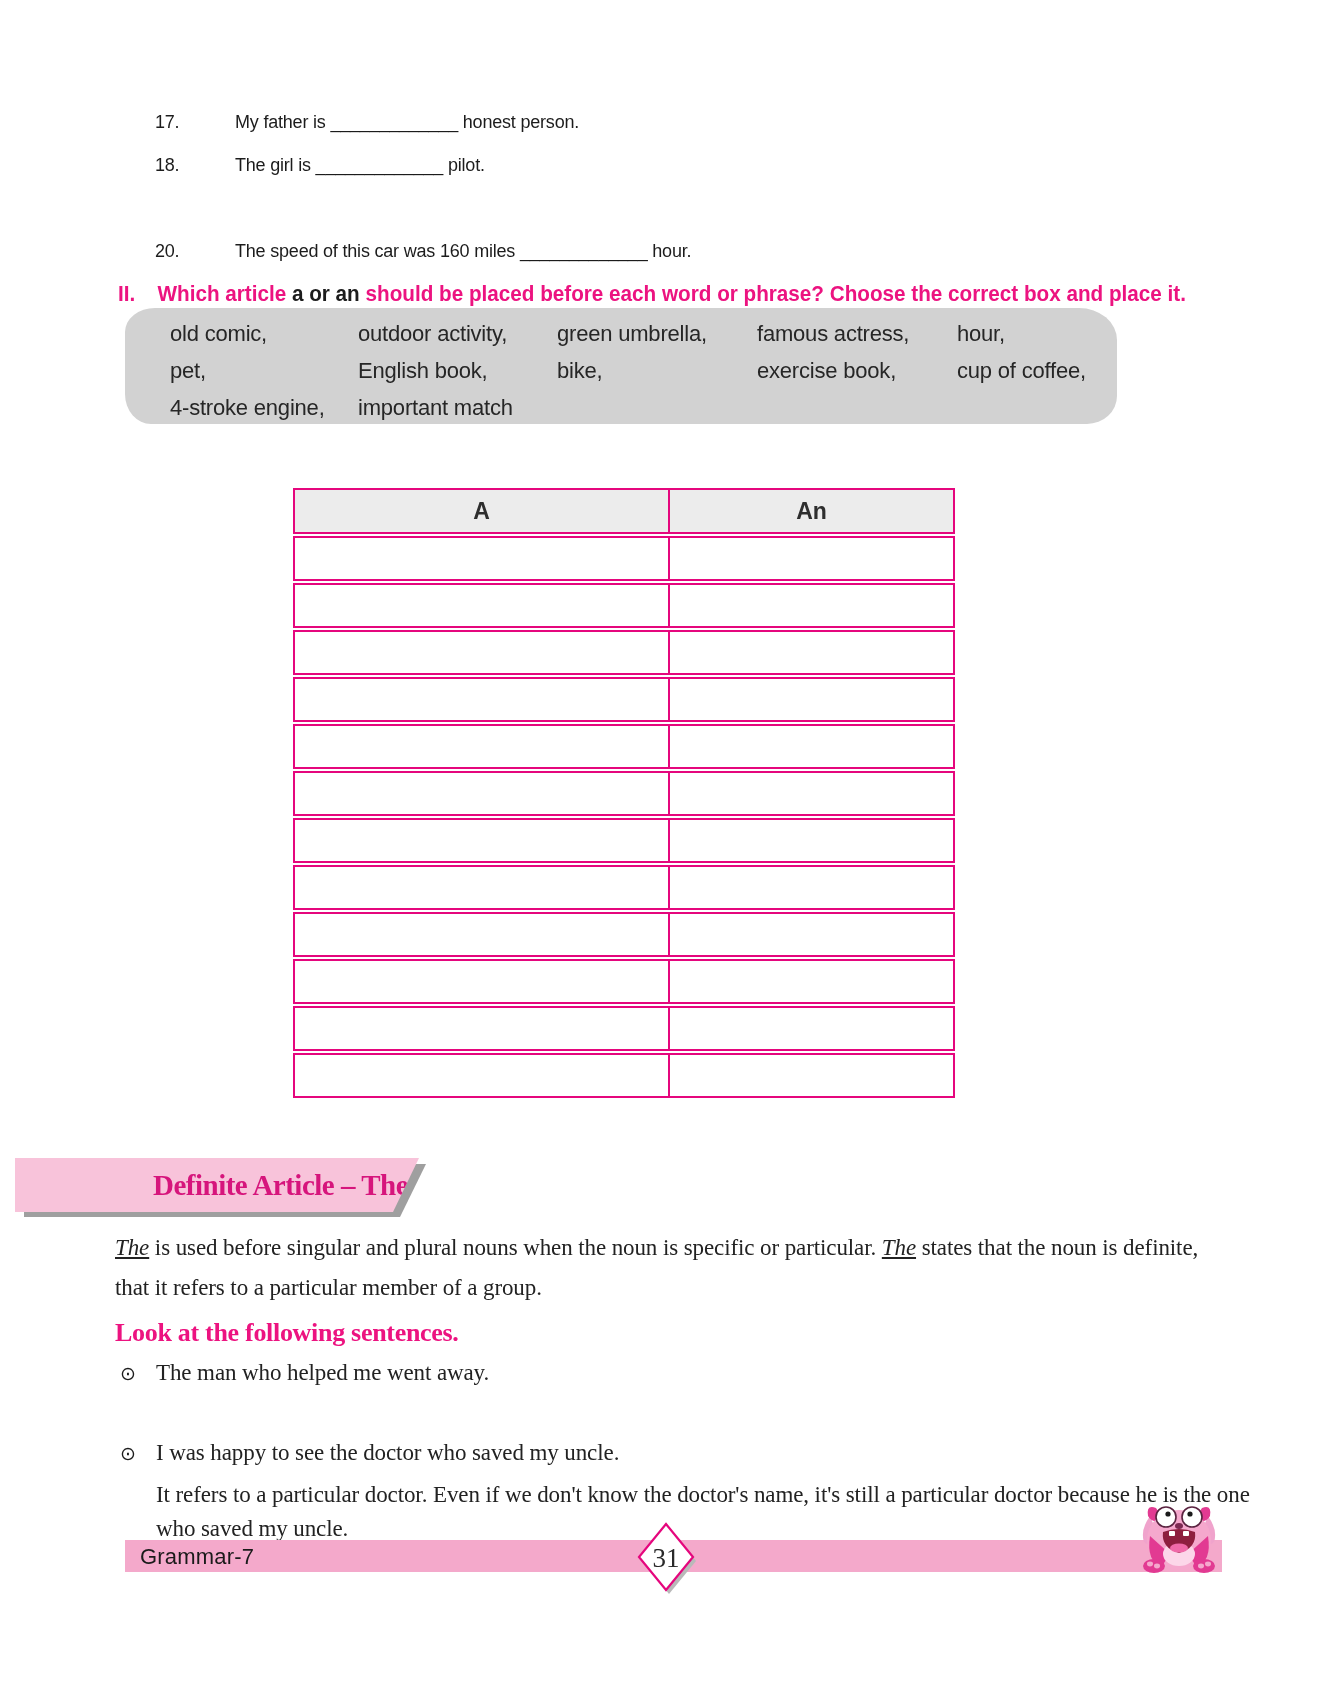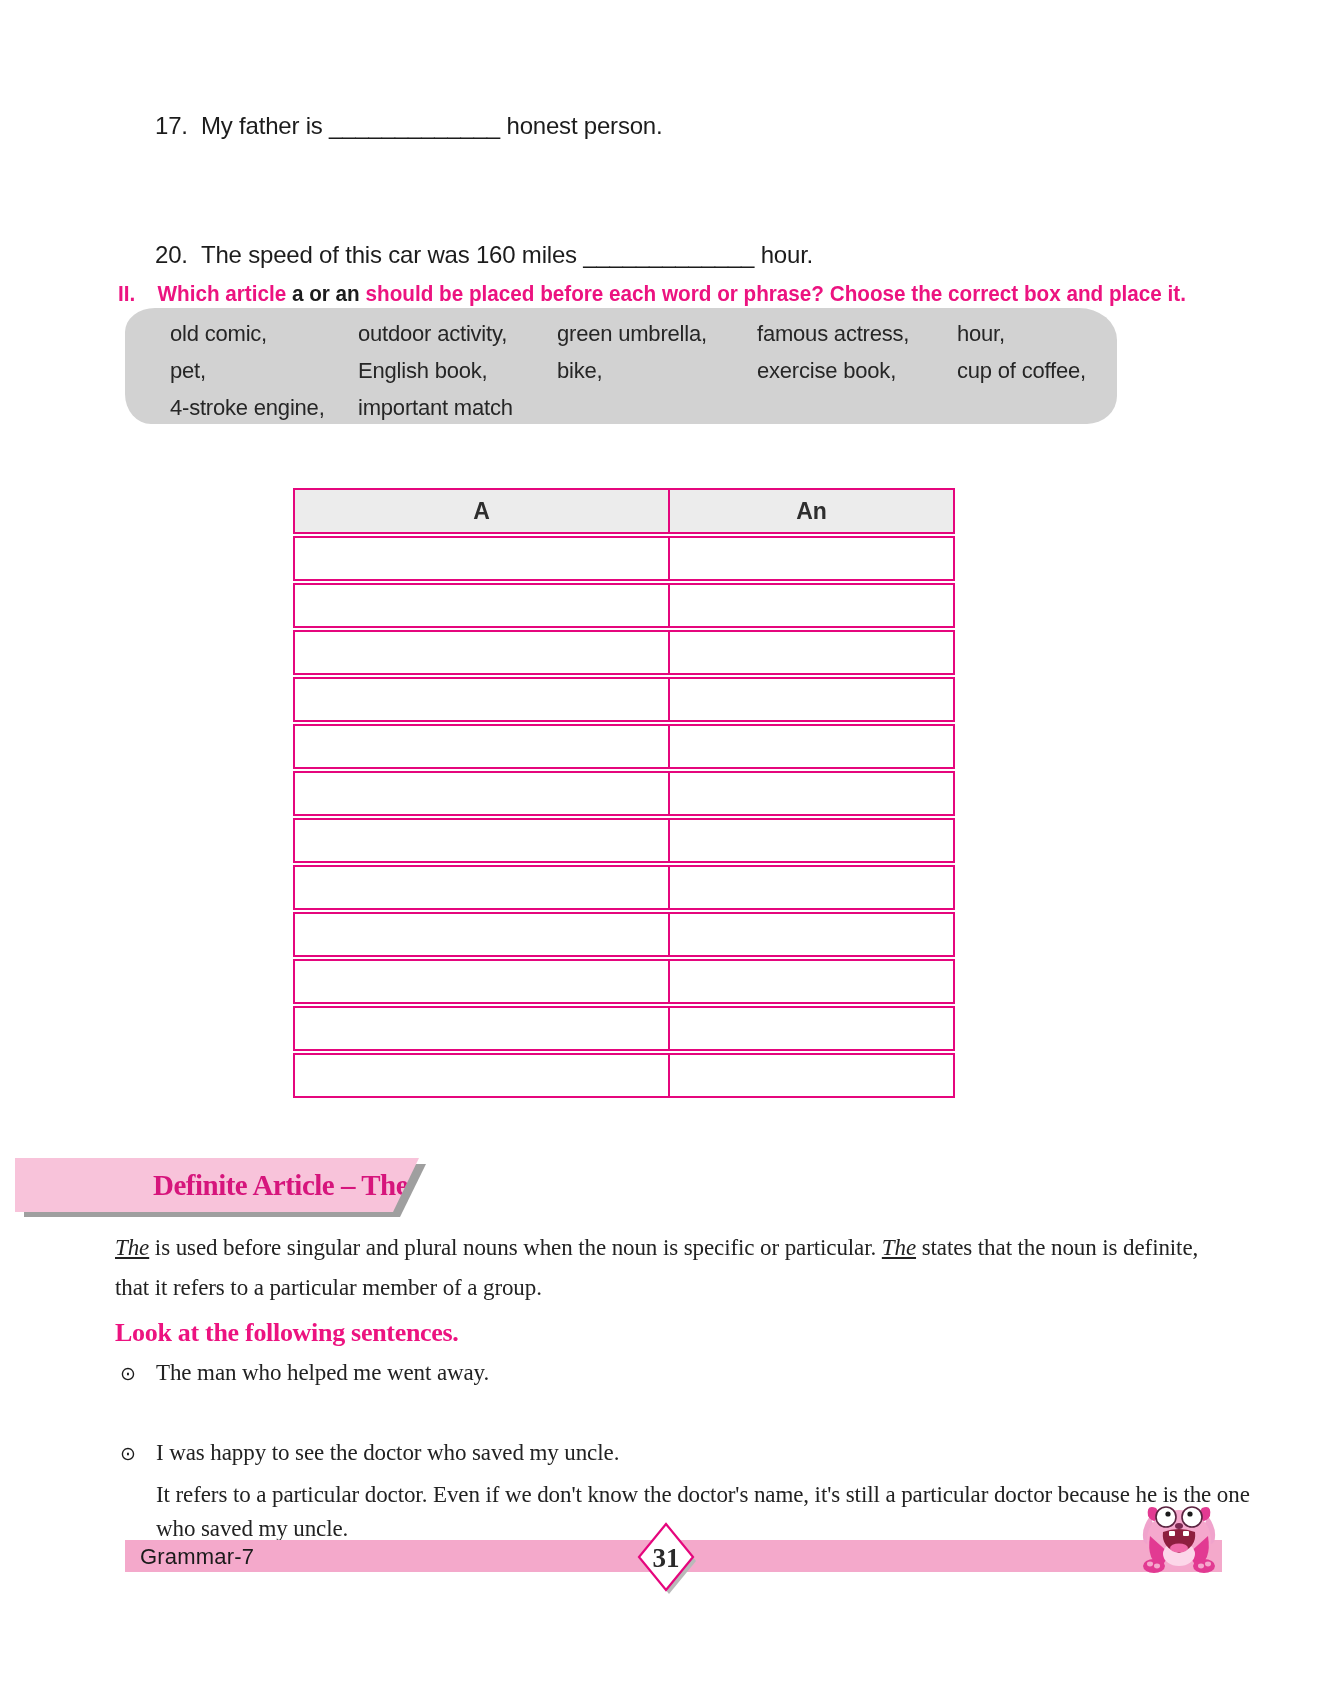--- a/index.html
+++ b/index.html
@@ -3,21 +3,21 @@
 <meta charset="utf-8">
 <style>
   * { margin:0; padding:0; box-sizing:border-box; }
   html,body { background:#ffffff; }
   .page {
     position:relative; width:1332px; height:1692px; background:#ffffff;
     overflow:hidden; font-family:"Liberation Sans", sans-serif; color:#1c1c1c;
   }
 
   
-  .ex-item { position:absolute; left:155px; display:flex; font-size:24px; letter-spacing:-0.2px; }
+  .ex-item { position:absolute; left:155px; display:flex; font-size:18px; letter-spacing:-0.2px;gap:34px; }
   .ex-item .num { width:46px; flex:0 0 46px; }
   .ex-item.i17 { top:112px; } .ex-item.i18 { top:155px; }
   .ex-item.i19 { top:198px; } .ex-item.i20 { top:241px; }
 
   
   .sec2 { position:absolute; left:118px; top:281px; width:1210px; display:flex;
           font-weight:bold; font-size:22px; color:#ec1380;
           transform:scaleX(0.94); transform-origin:0 0; white-space:nowrap; }
   .sec2 .lbl { width:42px; flex:0 0 42px; }
   .sec2 .em { color:#1c1c1c; }
@@ -74,31 +74,35 @@
   .ex-note1  { position:absolute; left:156px; top:1400px; font-size:23px; letter-spacing:-0.1px; }
   .ex-line.e2 { top:1440px; }
   .ex-note2  { position:absolute; left:156px; top:1478px; width:1105px;
                font-size:23px; line-height:34px; letter-spacing:-0.1px; }
 
   
   .footer-bar { position:absolute; left:125px; top:1540px; width:1097px; height:32px;
                 background:#f4a9cb; }
   .footer-book { position:absolute; left:140px; top:1544px; font-size:22px; color:#1a1a1a;
                  letter-spacing:0.2px; }
-  .diamond-wrap { position:absolute; left:634px; top:1520px;font-weight:bold; }
+  .diamond-wrap { position:absolute; left:634px; top:1520px; }
   .mascot-wrap  { position:absolute; left:1136px; top:1496px; }
 </style>
 </head>
 <body>
 
 <div class="page">
 
   <div class="ex-item i17">
     <span class="num">17.</span>
     <span>My father is _____________ honest person.</span>
+  </div>
+  <div class="ex-item i18">
+    <span class="num">18.</span>
+    <span>The girl is _____________ pilot.</span>
   </div>
   <div class="ex-item i20">
     <span class="num">20.</span>
     <span>The speed of this car was 160 miles _____________ hour.</span>
   </div>
 
   <div class="sec2">
     <span class="lbl">II.</span>
     <span><span>Which article </span><span class="em">a or an</span><span> should be placed before each word or phrase? Choose the correct box and place it.</span></span>
   </div>

